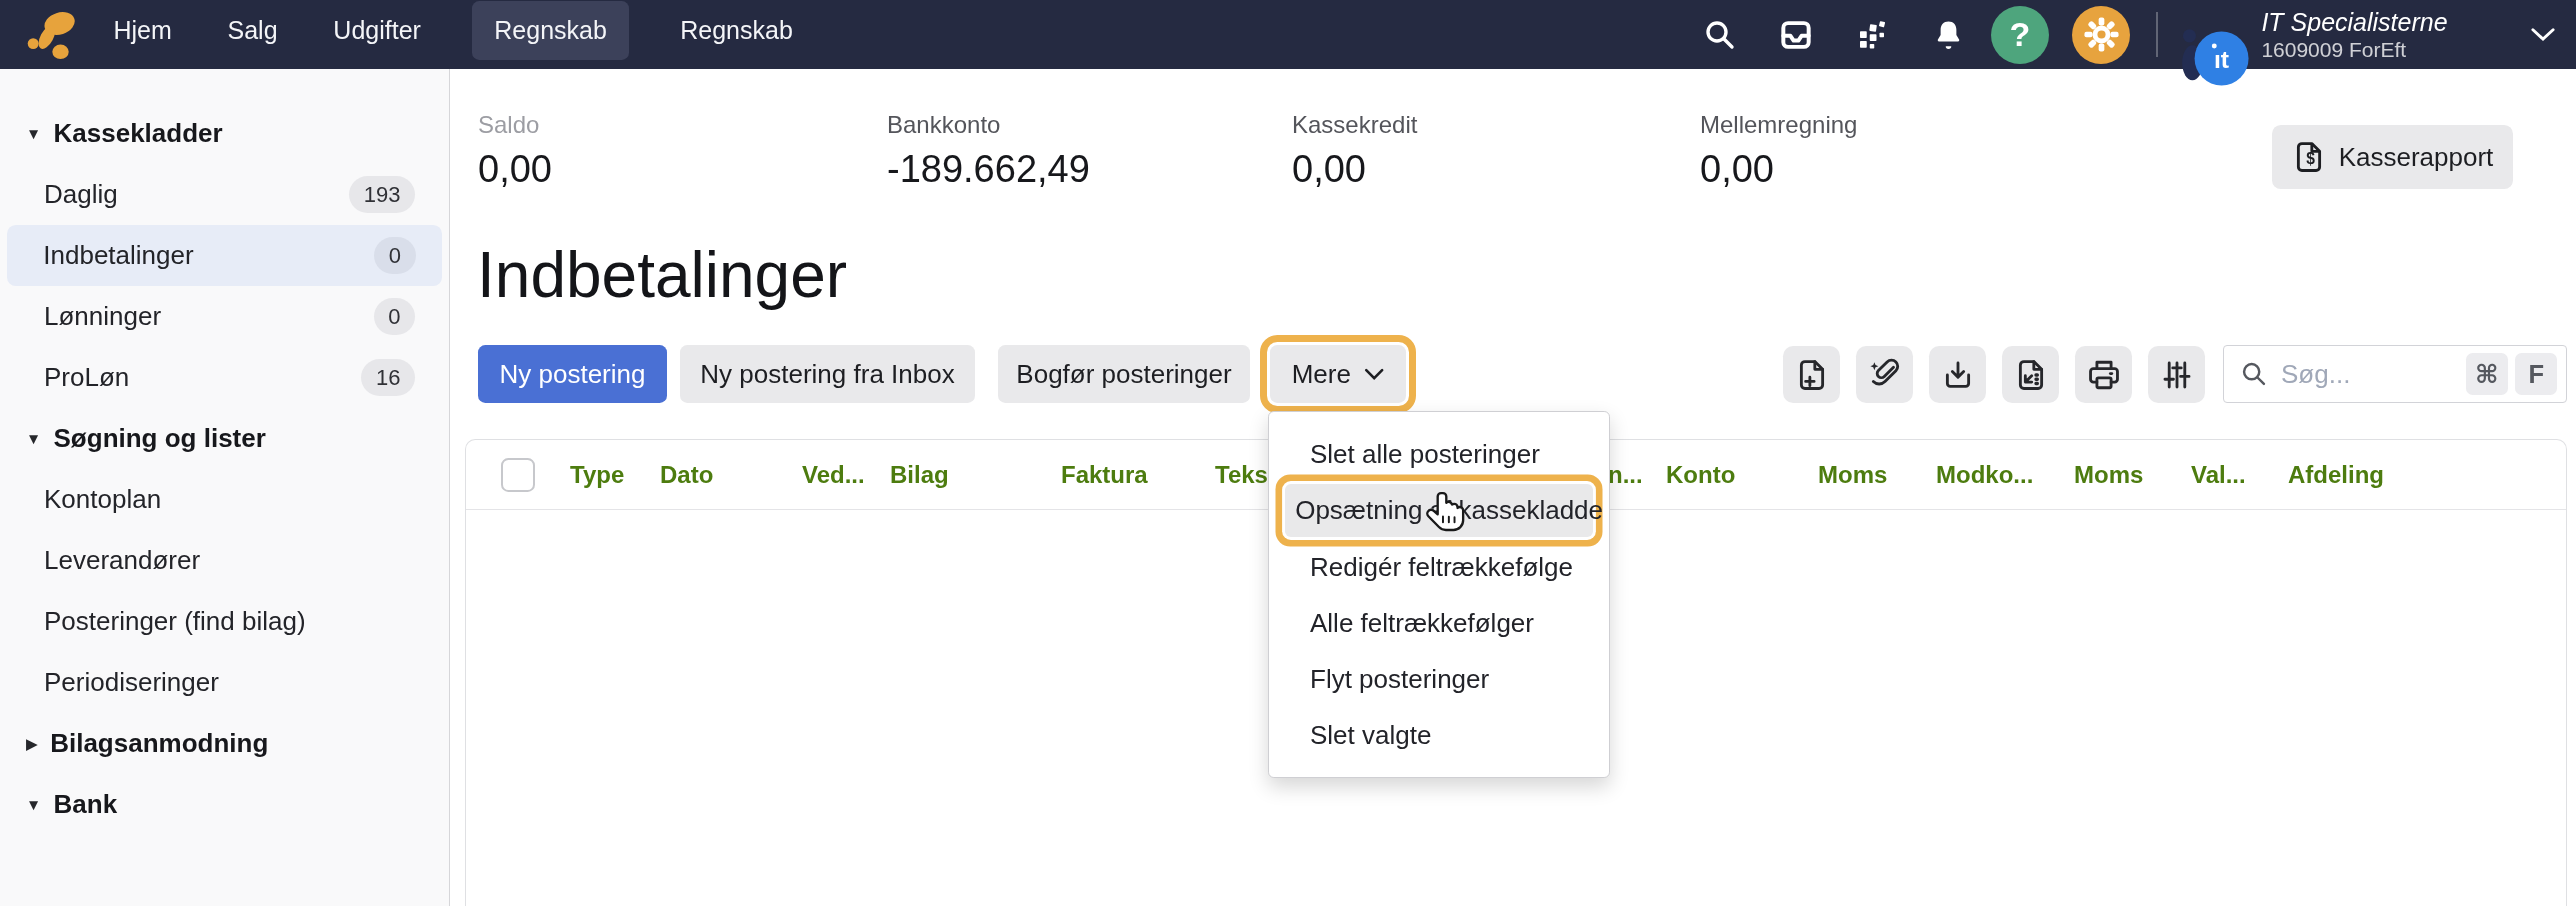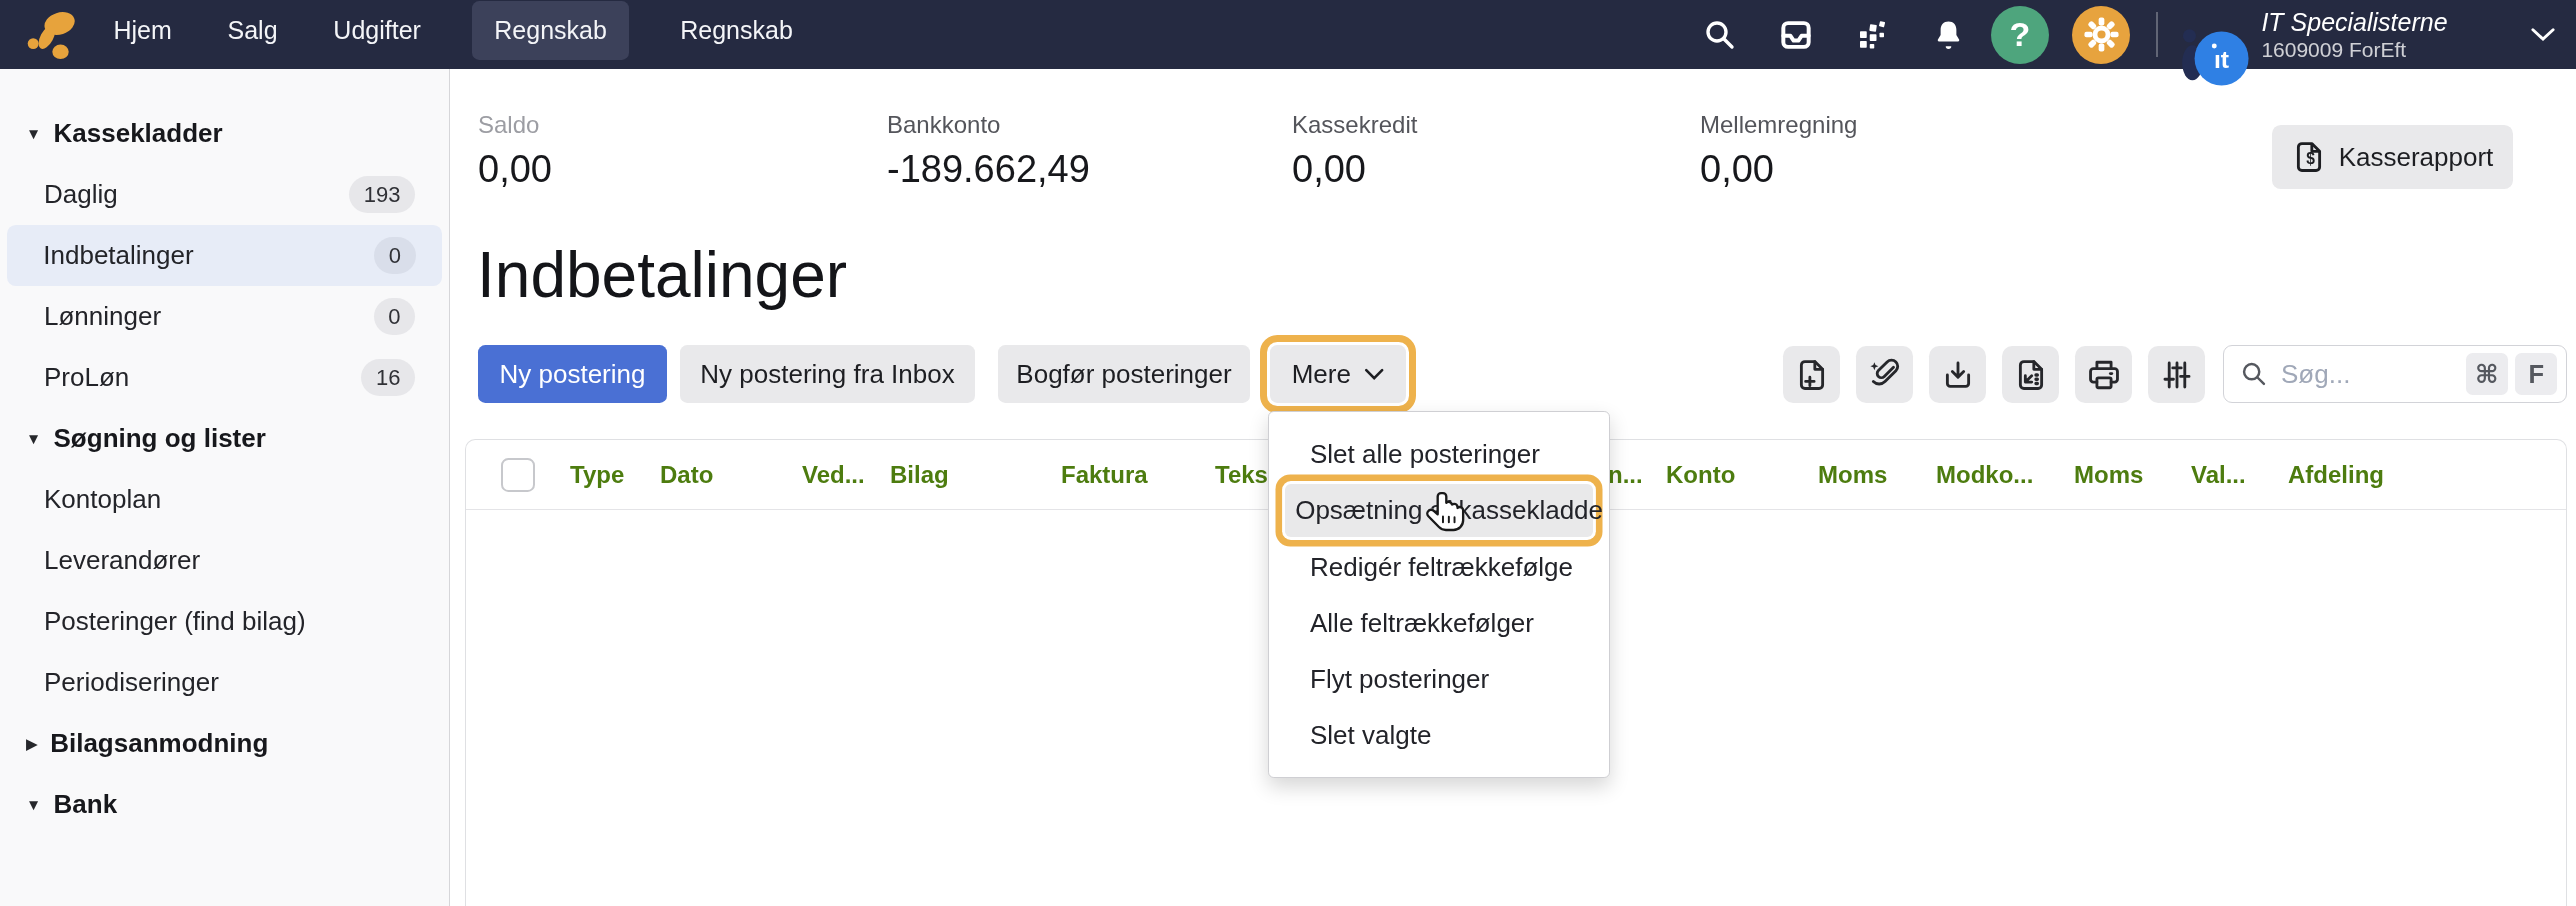--- a/index.html
+++ b/index.html
@@ -52,21 +52,21 @@
   .btn { position:absolute; top:345px; height:58px; border-radius:7.3px; display:flex;
     align-items:center; justify-content:center; font-size:26px; cursor:pointer; white-space:nowrap; }
   .btn-primary { background:#4a70d4; color:#fff; }
   .btn-gray { background:#e9e9eb; color:#1d1e22; }
   .btn-mere { outline:7.3px solid #eeb24c; outline-offset:3.6px; gap:13px; }
 
   
   .tool-btn { position:absolute; top:346px; width:57px; height:57px; background:#e9e9eb;
     border-radius:10.2px; display:flex; align-items:center; justify-content:center; cursor:pointer; }
   .search-box { position:absolute; left:2223px; top:345px; width:344px; height:58px;
-    background:#fff; border:1.5px solid #d2d3d8; border-radius:9px; display:flex; align-items:center; padding:0 8.8px 0 16px; }
+    background:#fff; border:1.5px solid #d2d3d8; border-radius:4px; display:flex; align-items:center; padding:0 8.8px 0 16px; }
   .search-box input { border:none; outline:none; flex:1; font-size:26px; color:#1d1e22;
     font-family:inherit; margin-left:13px; min-width:0; background:transparent; }
   .search-box input::placeholder { color:#a0a8b8; }
   .kbd { width:42px; height:42px; background:#ececef; border-radius:6.6px; display:flex; align-items:center;
     justify-content:center; font-size:25.5px; color:#55585f; margin-left:7.3px; font-weight:bold; }
 
   
   .table-card { position:absolute; left:465px; top:439px; width:2102px; height:482px;
     background:#fff; border:1.5px solid #dfe0e3; border-bottom:none; border-radius:10.2px 10.2px 0 0; z-index:5; }
   .table-head { position:relative; height:70px; border-bottom:1.5px solid #e4e4e7; }

